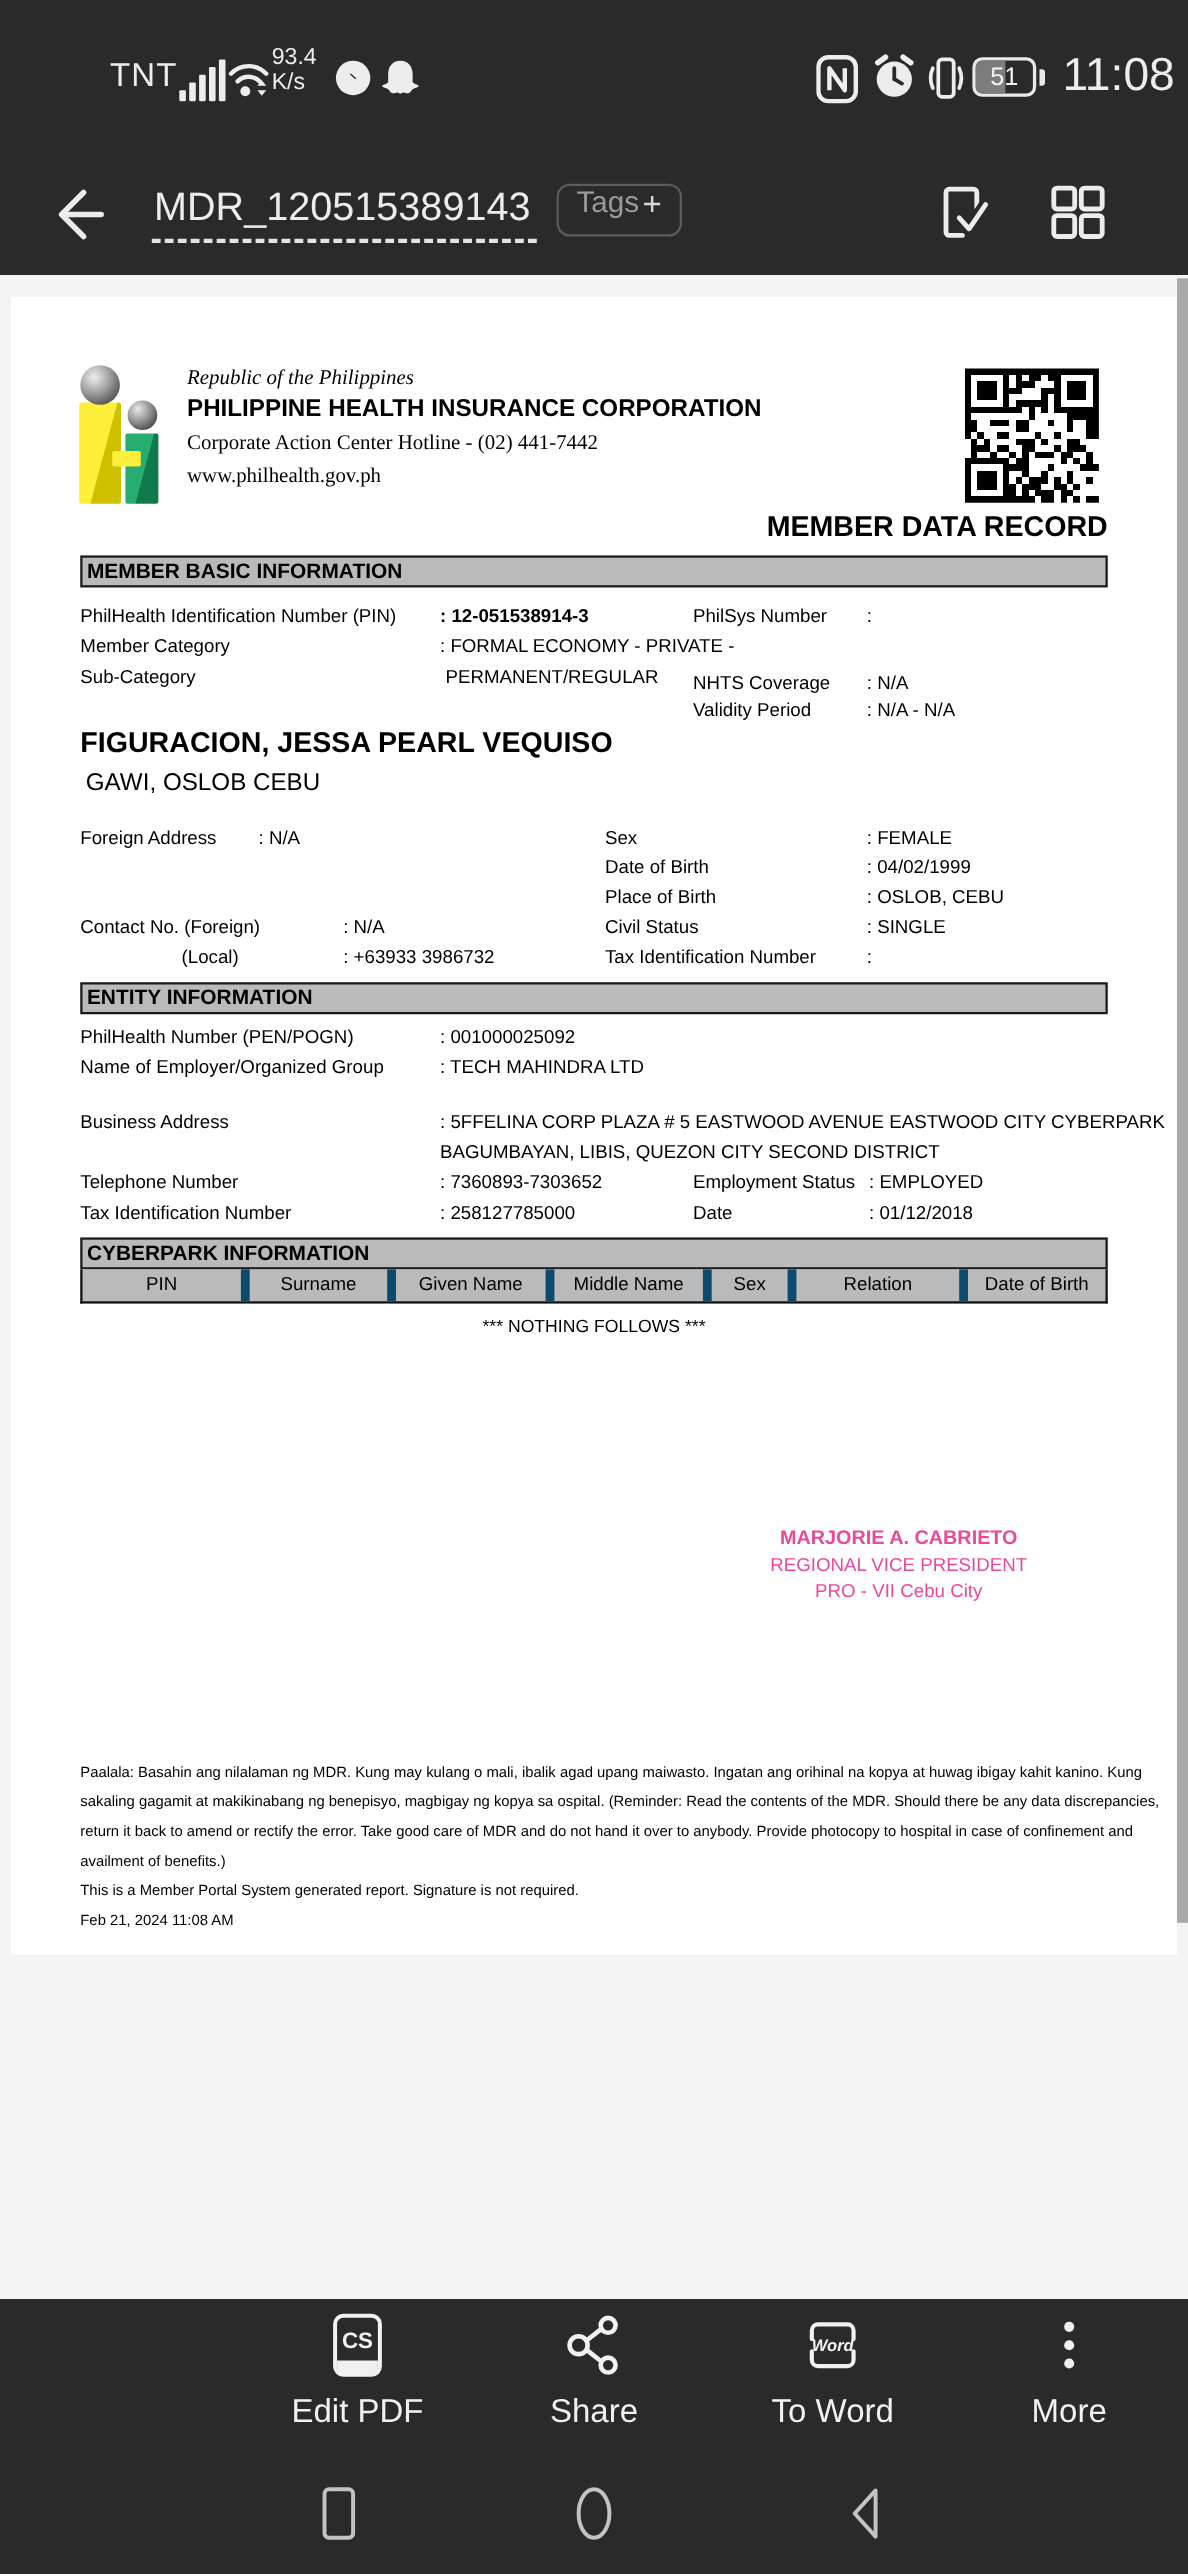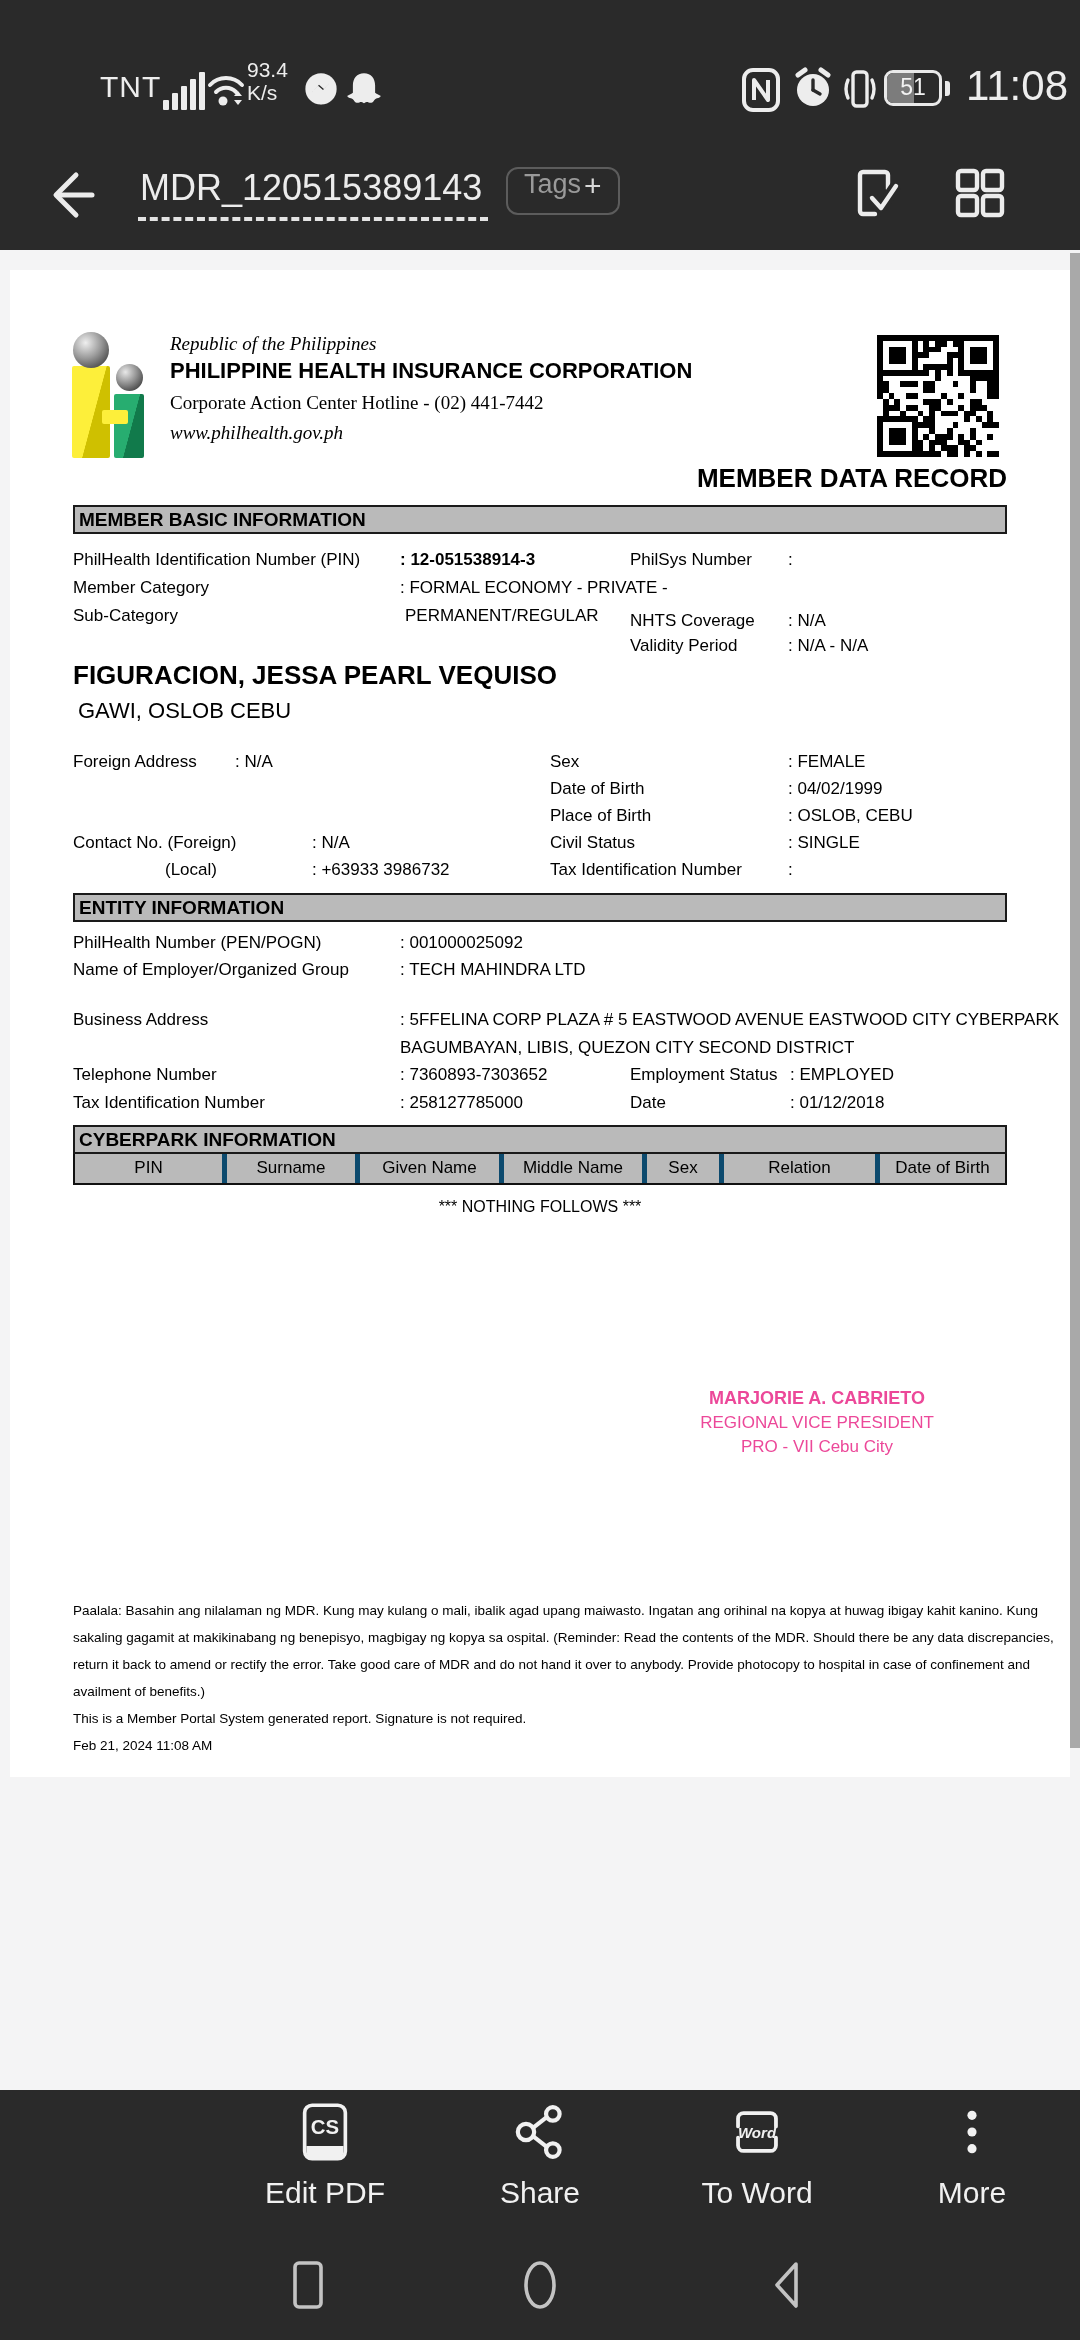--- a/index.html
+++ b/index.html
@@ -1,19 +1,19 @@
 <!DOCTYPE html>
 <html><head>
 <meta charset="utf-8">
 <style>
   html,body{margin:0;padding:0;background:#000;}
   .screen{position:relative;width:1080px;height:2340px;overflow:hidden;background:#2a2a2a;
           font-family:"Liberation Sans",sans-serif;}
   
-  .statusbar{position:absolute;left:0;top:0;width:1080px;height:155px;background:#2a2a2a;margin-top:18px;}
+  .statusbar{position:absolute;left:0;top:0;width:1080px;height:155px;background:#2a2a2a;}
   .sb-txt{position:absolute;color:#ededed;white-space:nowrap;}
   .carrier{left:100px;top:52px;font-size:30px;letter-spacing:1px;}
   .netspeed{left:247px;top:40px;font-size:21px;line-height:23px;text-align:left;}
   .clock{left:966px;top:44px;font-size:42px;font-weight:400;}
   .sigbars{position:absolute;left:163px;top:52px;width:44px;height:40px;}
   .sigbars span{position:absolute;bottom:0;width:6px;background:#ededed;border-radius:1px;}
   .battery{position:absolute;left:884px;top:52px;width:58px;height:36px;border:3px solid #e9e9e9;
            border-radius:9px;box-sizing:border-box;overflow:hidden;}
   .battery .fill{position:absolute;left:0;top:0;bottom:0;width:51%;background:#7c7c7c;}
   .battery .pct{position:absolute;left:0;top:1px;width:100%;text-align:center;font-size:23px;color:#f2f2f2;}
@@ -32,21 +32,21 @@
   .desk{position:absolute;left:0;top:250px;width:1080px;height:1843px;background:#f4f4f5;}
   .page{position:absolute;left:10px;top:270px;width:1060px;height:1507px;background:#ffffff;overflow:hidden;}
   .scrollbar{position:absolute;left:1070px;top:253px;width:10px;height:1495px;background:#a9a9a9;}
   .d{position:absolute;white-space:nowrap;color:#000;font-size:17px;}
   .b{font-weight:bold;}
   .serif{font-family:"Liberation Serif",serif;}
   .graybar{position:absolute;left:63px;width:934px;height:29px;background:#bababa;border:2px solid #1a1a1a;
            box-sizing:border-box;font-weight:bold;font-size:19px;line-height:25px;padding-left:4px;color:#000;}
   .depHead{position:absolute;left:63px;top:884px;width:934px;height:31px;display:flex;
            border:2px solid #111;border-top:none;box-sizing:border-box;background:#bababa;}
-  .depHead div{border-right:5px solid #0c4a6e;box-sizing:border-box;font-size:17px;text-align:center;
+  .depHead div{border-right:8px solid #0c4a6e;box-sizing:border-box;font-size:17px;text-align:center;
                line-height:28px;color:#000;overflow:hidden;}
   .depHead div:last-child{border-right:none;}
   .logo{position:absolute;left:62px;top:62px;width:100px;height:128px;}
   .head1{position:absolute;left:160px;}
   .qr{position:absolute;left:867px;top:65px;width:122px;height:122px;}
   .sig{position:absolute;left:622px;width:370px;text-align:center;font-size:17px;color:#ec4899;white-space:nowrap;}
   .foot{font-size:13.5px;}
   
   .toolbar{position:absolute;left:0;top:2090px;width:1080px;height:165px;background:#2a2a2a;}
   .tool{position:absolute;top:10px;width:160px;text-align:center;}
@@ -142,21 +142,21 @@
     <div class="logo">
       <div style="position:absolute;left:0;top:34px;width:38px;height:92px;background:linear-gradient(105deg,#fdef3a 55%,#cfc000 56%);border-radius:2px;"></div>
       <div style="position:absolute;left:1px;top:0;width:36px;height:36px;border-radius:50%;background:radial-gradient(circle at 35% 30%,#efefef,#9a9a9a 45%,#3a3a3a 90%);"></div>
       <div style="position:absolute;left:42px;top:62px;width:30px;height:64px;background:linear-gradient(105deg,#27ad70 55%,#117a4b 56%);border-radius:2px;"></div>
       <div style="position:absolute;left:44px;top:32px;width:27px;height:27px;border-radius:50%;background:radial-gradient(circle at 35% 30%,#e8e8e8,#909090 45%,#333 90%);"></div>
       <div style="position:absolute;left:30px;top:78px;width:26px;height:14px;background:#fdef3a;border-radius:2px;"></div>
     </div>
     <div class="d serif head1" style="top:63px;font-size:19px;font-style:italic;">Republic of the Philippines</div>
     <div class="d b head1" style="top:88px;font-size:22px;">PHILIPPINE HEALTH INSURANCE CORPORATION</div>
     <div class="d serif head1" style="top:122px;font-size:19px;">Corporate Action Center Hotline - (02) 441-7442</div>
-    <div class="d serif head1" style="top:152px;font-size:19px;font-style:italic;">www.philhealth.gov.ph</div>
+    <div class="d serif head1" style="top:152px;font-size:19px;">www.philhealth.gov.ph</div>
     <div class="qr" id="qr-box"><svg width="122" height="122" viewBox="0 0 21 21" shape-rendering="crispEdges" fill="#000">
           <rect x="0" y="0" width="1" height="1"></rect>
           <rect x="1" y="0" width="1" height="1"></rect>
           <rect x="2" y="0" width="1" height="1"></rect>
           <rect x="3" y="0" width="1" height="1"></rect>
           <rect x="4" y="0" width="1" height="1"></rect>
           <rect x="5" y="0" width="1" height="1"></rect>
           <rect x="6" y="0" width="1" height="1"></rect>
           <rect x="7" y="0" width="1" height="1"></rect>
           <rect x="8" y="0" width="1" height="1"></rect>

